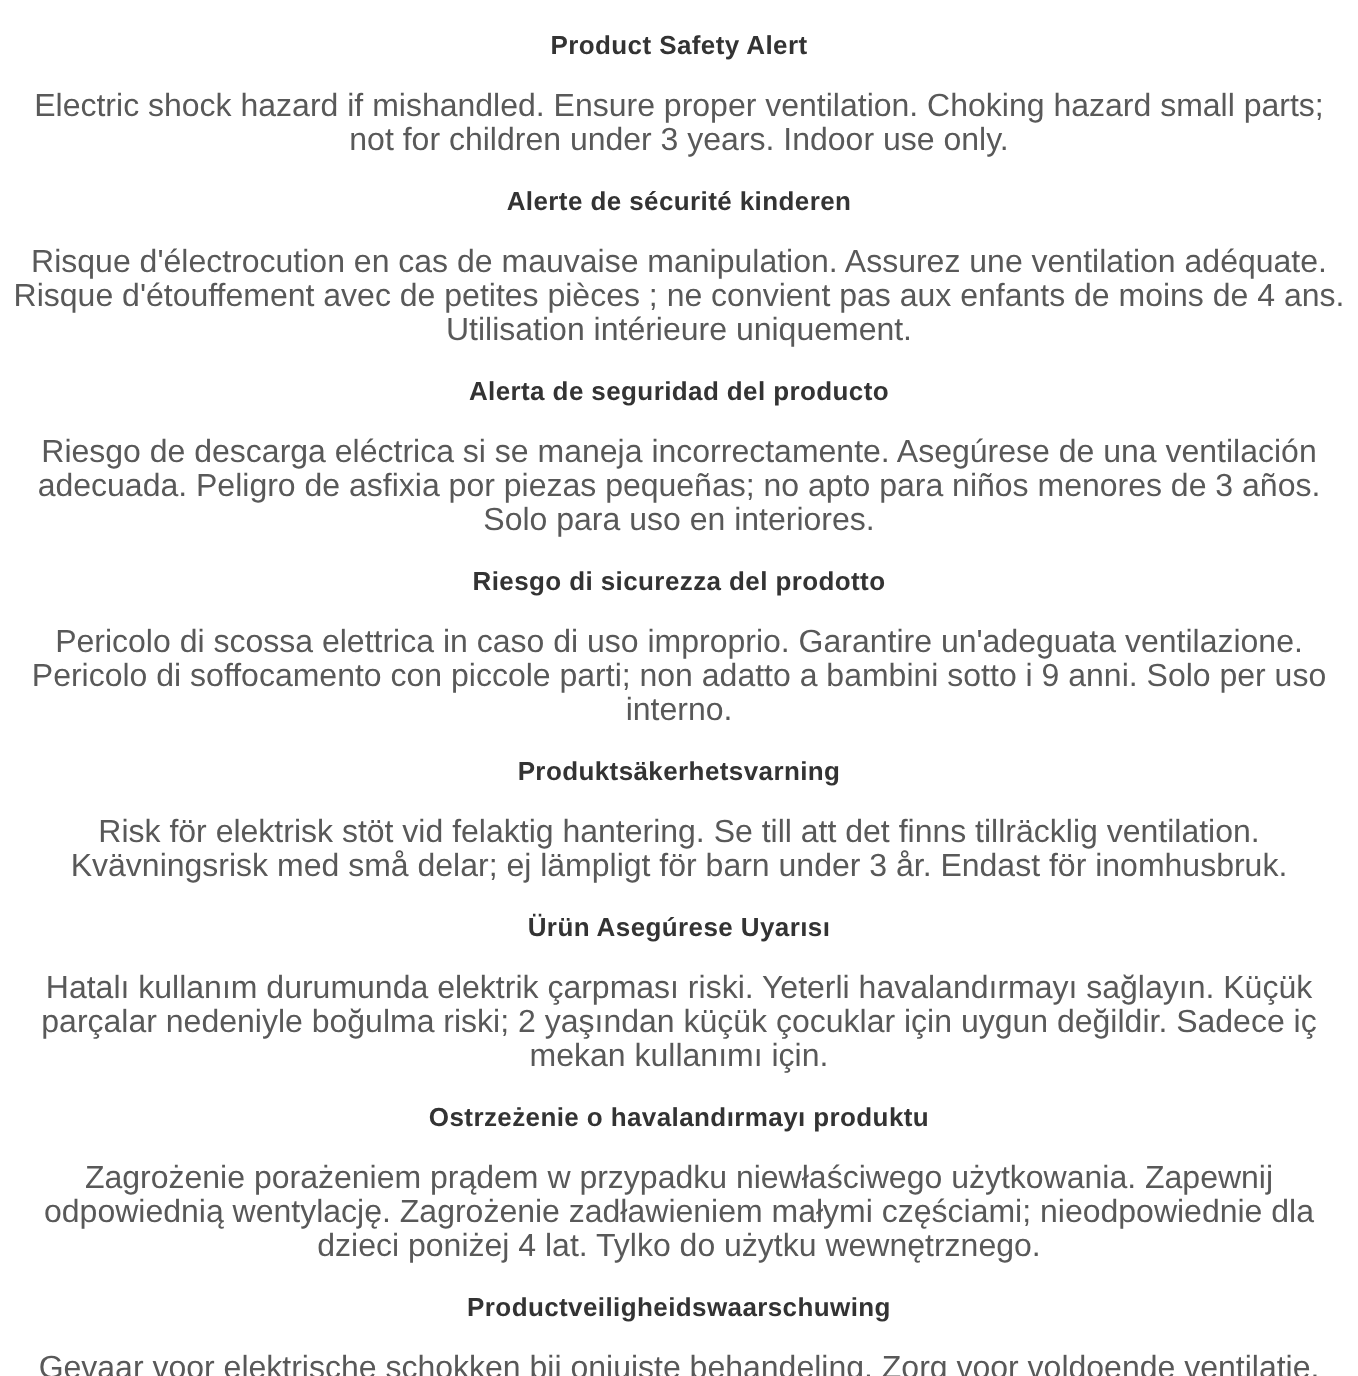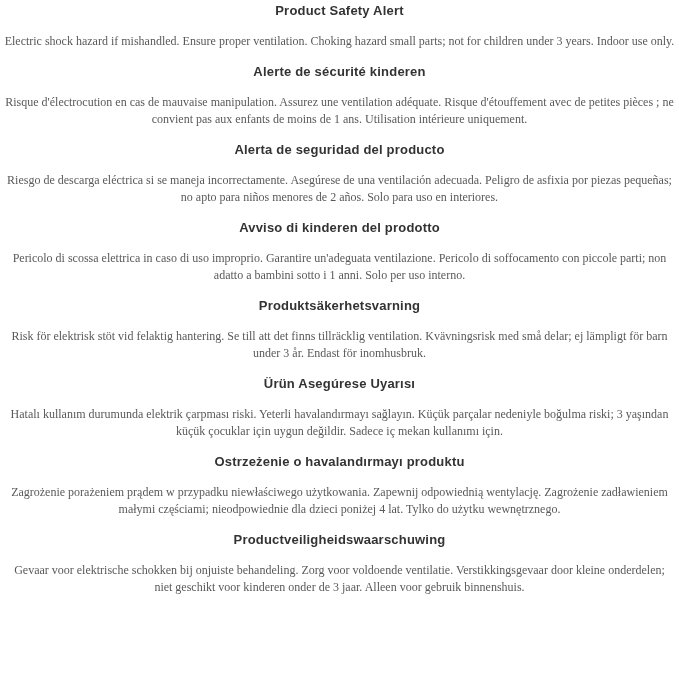--- a/index.html
+++ b/index.html
@@ -6,74 +6,73 @@
   body {
     width: 679px;
     height: 688px;
     background: #ffffff;
     font-family: "Liberation Sans", sans-serif;
     overflow: hidden;
   }
   main[data-name="safety-alert-document"] {
     padding-top: 4px;
   }
-  section.sec { text-align: center; }
+  section.sec { text-align: center; margin-top: 12px; }
   h2.sec-heading {
     margin: 0;
     font-size: 13px;
     line-height: 14px;
     font-weight: bold;
     color: #333333;
     letter-spacing: 0.2px;
     text-align: center;
   }
   p.sec-body {
     margin: 15px auto 15px;
     max-width: 671px;
-    font-size: 12px;
+    font-size: 16px;
     line-height: 17px;
     color: #595959;
     text-align: center;
-    font-family: Liberation Serif, serif;
   }
 </style>
 </head>
 <body>
 
 <main data-name="safety-alert-document">
 
   <section class="sec" data-name="safety-section-english">
     <h2 class="sec-heading" data-name="page-title">Product Safety Alert</h2>
     <p class="sec-body" data-name="safety-body-english">Electric shock hazard if mishandled. Ensure proper ventilation. Choking hazard small parts; not for children under 3 years. Indoor use only.</p>
   </section>
 
 
   <section class="sec" data-name="safety-section-french">
     <h2 class="sec-heading" data-name="section-heading-french">Alerte de sécurité kinderen</h2>
-    <p class="sec-body" data-name="safety-body-french">Risque d'électrocution en cas de mauvaise manipulation. Assurez une ventilation adéquate. Risque d'étouffement avec de petites pièces ; ne convient pas aux enfants de moins de 1 ans. Utilisation intérieure uniquement.</p>
+    <p class="sec-body" data-name="safety-body-french">Risque d'électrocution en cas de mauvaise manipulation. Assurez une ventilation adéquate. Risque d'étouffement avec de petites pièces ; ne convient pas aux enfants de moins de 4 ans. Utilisation intérieure uniquement.</p>
   </section>
 
   <section class="sec" data-name="safety-section-spanish">
     <h2 class="sec-heading" data-name="section-heading-spanish">Alerta de seguridad del producto</h2>
-    <p class="sec-body" data-name="safety-body-spanish">Riesgo de descarga eléctrica si se maneja incorrectamente. Asegúrese de una ventilación adecuada. Peligro de asfixia por piezas pequeñas; no apto para niños menores de 2 años. Solo para uso en interiores.</p>
+    <p class="sec-body" data-name="safety-body-spanish">Riesgo de descarga eléctrica si se maneja incorrectamente. Asegúrese de una ventilación adecuada. Peligro de asfixia por piezas pequeñas; no apto para niños menores de 3 años. Solo para uso en interiores.</p>
   </section>
 
   <section class="sec" data-name="safety-section-italian">
-    <h2 class="sec-heading" data-name="section-heading-italian">Avviso di kinderen del prodotto</h2>
-    <p class="sec-body" data-name="safety-body-italian">Pericolo di scossa elettrica in caso di uso improprio. Garantire un'adeguata ventilazione. Pericolo di soffocamento con piccole parti; non adatto a bambini sotto i 1 anni. Solo per uso interno.</p>
+    <h2 class="sec-heading" data-name="section-heading-italian">Riesgo di sicurezza del prodotto</h2>
+    <p class="sec-body" data-name="safety-body-italian">Pericolo di scossa elettrica in caso di uso improprio. Garantire un'adeguata ventilazione. Pericolo di soffocamento con piccole parti; non adatto a bambini sotto i 9 anni. Solo per uso interno.</p>
   </section>
 
   <section class="sec" data-name="safety-section-swedish">
     <h2 class="sec-heading" data-name="section-heading-swedish">Produktsäkerhetsvarning</h2>
     <p class="sec-body" data-name="safety-body-swedish">Risk för elektrisk stöt vid felaktig hantering. Se till att det finns tillräcklig ventilation. Kvävningsrisk med små delar; ej lämpligt för barn under 3 år. Endast för inomhusbruk.</p>
   </section>
 
   <section class="sec" data-name="safety-section-turkish">
     <h2 class="sec-heading" data-name="section-heading-turkish">Ürün Asegúrese Uyarısı</h2>
-    <p class="sec-body" data-name="safety-body-turkish">Hatalı kullanım durumunda elektrik çarpması riski. Yeterli havalandırmayı sağlayın. Küçük parçalar nedeniyle boğulma riski; 3 yaşından küçük çocuklar için uygun değildir. Sadece iç mekan kullanımı için.</p>
+    <p class="sec-body" data-name="safety-body-turkish">Hatalı kullanım durumunda elektrik çarpması riski. Yeterli havalandırmayı sağlayın. Küçük parçalar nedeniyle boğulma riski; 2 yaşından küçük çocuklar için uygun değildir. Sadece iç mekan kullanımı için.</p>
   </section>
 
   <section class="sec" data-name="safety-section-polish">
     <h2 class="sec-heading" data-name="section-heading-polish">Ostrzeżenie o havalandırmayı produktu</h2>
     <p class="sec-body" data-name="safety-body-polish">Zagrożenie porażeniem prądem w przypadku niewłaściwego użytkowania. Zapewnij odpowiednią wentylację. Zagrożenie zadławieniem małymi częściami; nieodpowiednie dla dzieci poniżej 4 lat. Tylko do użytku wewnętrznego.</p>
   </section>
 
   <section class="sec" data-name="safety-section-dutch">
     <h2 class="sec-heading" data-name="section-heading-dutch">Productveiligheidswaarschuwing</h2>
     <p class="sec-body" data-name="safety-body-dutch">Gevaar voor elektrische schokken bij onjuiste behandeling. Zorg voor voldoende ventilatie. Verstikkingsgevaar door kleine onderdelen; niet geschikt voor kinderen onder de 3 jaar. Alleen voor gebruik binnenshuis.</p>

